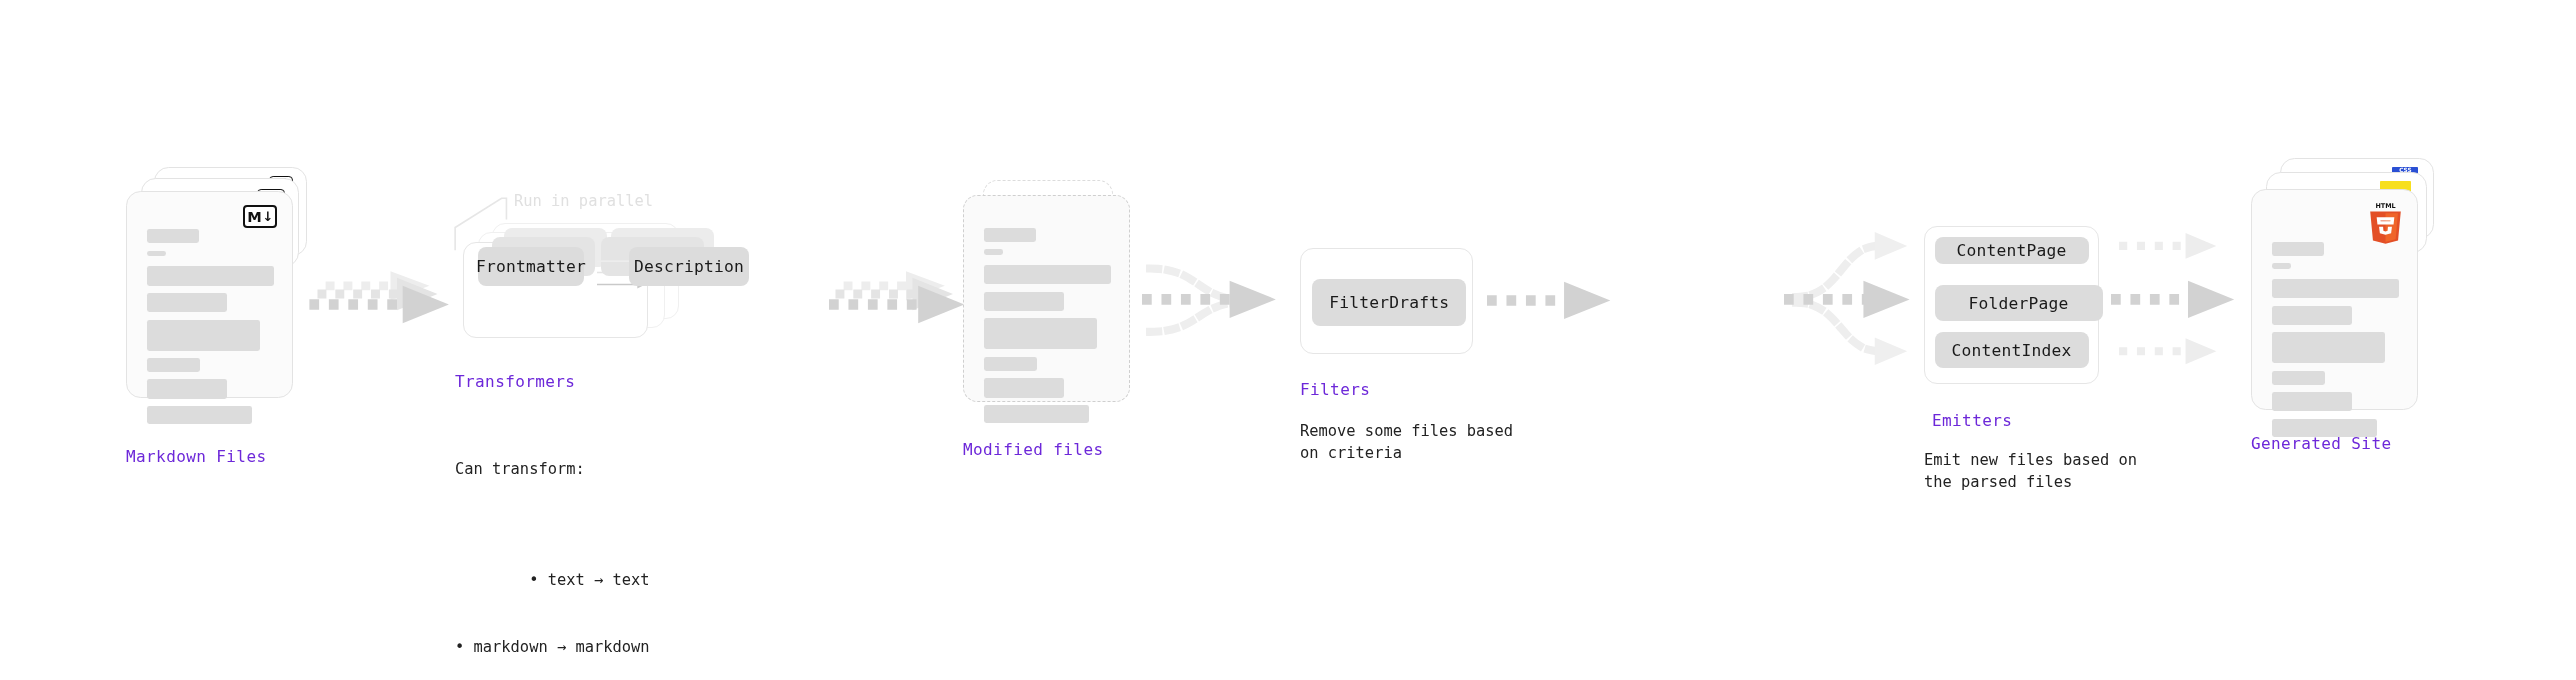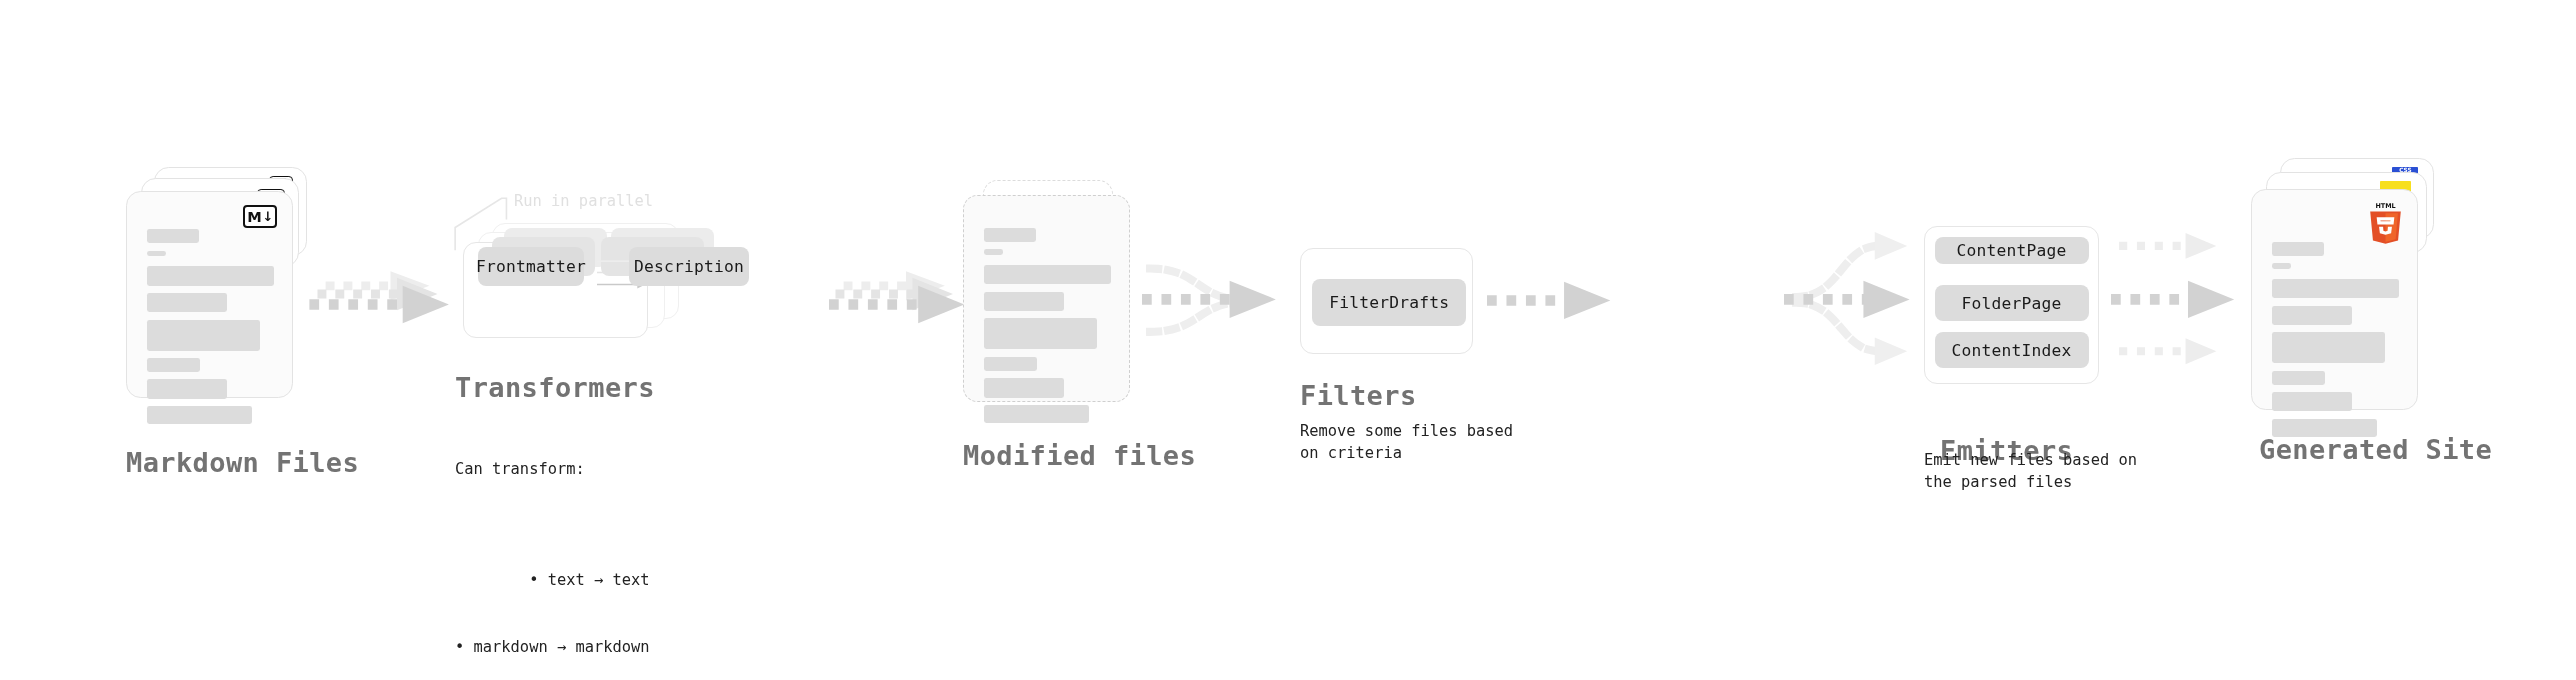--- a/index.html
+++ b/index.html
@@ -56,21 +56,21 @@
   .pill{
     position:absolute;box-sizing:border-box;
     background:#dcdcdc;border-radius:8.1px;
     display:flex;align-items:center;justify-content:center;
     font-size:16.3px;color:#1a1a1a;letter-spacing:0.2px;white-space:nowrap;
   }
   .pill.g1{background:#ececec;}
   .pill.g2{background:#e4e4e4;}
 
   
-  .title{position:absolute;font-size:27px;color:#737373;white-space:nowrap;letter-spacing:0.4px;font-weight:bold;}
+  .title{position:absolute;font-size:16px;color:#6d28d9;white-space:nowrap;letter-spacing:0.4px;}
   .sub{position:absolute;font-size:15.4px;color:#222;line-height:1.45;white-space:pre;}
   .parallel{position:absolute;font-size:15.4px;color:#e0e0e0;white-space:nowrap;}
   .bullets{margin:0;padding:0;list-style:none;}
   .bullets li{white-space:pre;text-align:right;}
 
   svg{display:block;overflow:visible;}
 </style>
 </head>
 <body>
 
@@ -248,27 +248,27 @@
       <line x1="0" y1="88" x2="108" y2="88"></line>
       <polygon points="98,65 155,88 98,111" stroke="none"></polygon>
     </g>
   </svg>
 
   <div class="stage" style="left:1924px;top:226px;">
     <div class="gbox" style="left:0px;top:0px;width:175px;height:158px;"></div>
     <div class="pill" style="left:10.6px;top:11.4px;width:154px;height:27px;">
       <span>ContentPage</span>
     </div>
-    <div class="pill" style="left:10.6px;top:59px;width:154px;height:36px;">
+    <div class="pill" style="left:10.6px;top:59px;width:168px;height:36px;">
       <span>FolderPage</span>
     </div>
     <div class="pill" style="left:10.6px;top:106px;width:154px;height:36px;">
       <span>ContentIndex</span>
     </div>
-    <div class="title" style="left:16px;top:185px;margin-top:24px;">Emitters</div>
+    <div class="title" style="left:8px;top:185px;">Emitters</div>
     <div class="sub" style="left:0px;top:223px;">Emit new files based on
 the parsed files</div>
   </div>
 
   <svg class="stage" style="left:2111px;top:228px;" width="154" height="146" viewBox="0 0 190 180">
     <g stroke="#ededed" stroke-width="10" stroke-dasharray="10 12" fill="#ededed">
       <line x1="10" y1="22" x2="98" y2="22"></line>
       <polygon points="92,6 130,22 92,38" stroke="none"></polygon>
     </g>
     <g stroke="#ededed" stroke-width="10" stroke-dasharray="10 12" fill="#ededed">
@@ -306,17 +306,17 @@
           <div class="bar" style="width:19.5px;height:5.7px;margin-bottom:9.8px;"></div>
           <div class="bar" style="width:100%;height:19.5px;"></div>
           <div class="bar" style="width:63%;height:19.5px;"></div>
           <div class="bar" style="width:89%;height:31px;"></div>
           <div class="bar" style="width:42%;height:14px;"></div>
           <div class="bar" style="width:63%;height:19.5px;"></div>
           <div class="bar" style="width:83%;height:18px;"></div>
         </div>
       </div>
     </div>
-    <div class="title" style="left:8px;top:276px;">Generated Site</div>
+    <div class="title" style="left:0px;top:276px;">Generated Site</div>
   </div>
 
 </div>
 
 
 </body></html>

